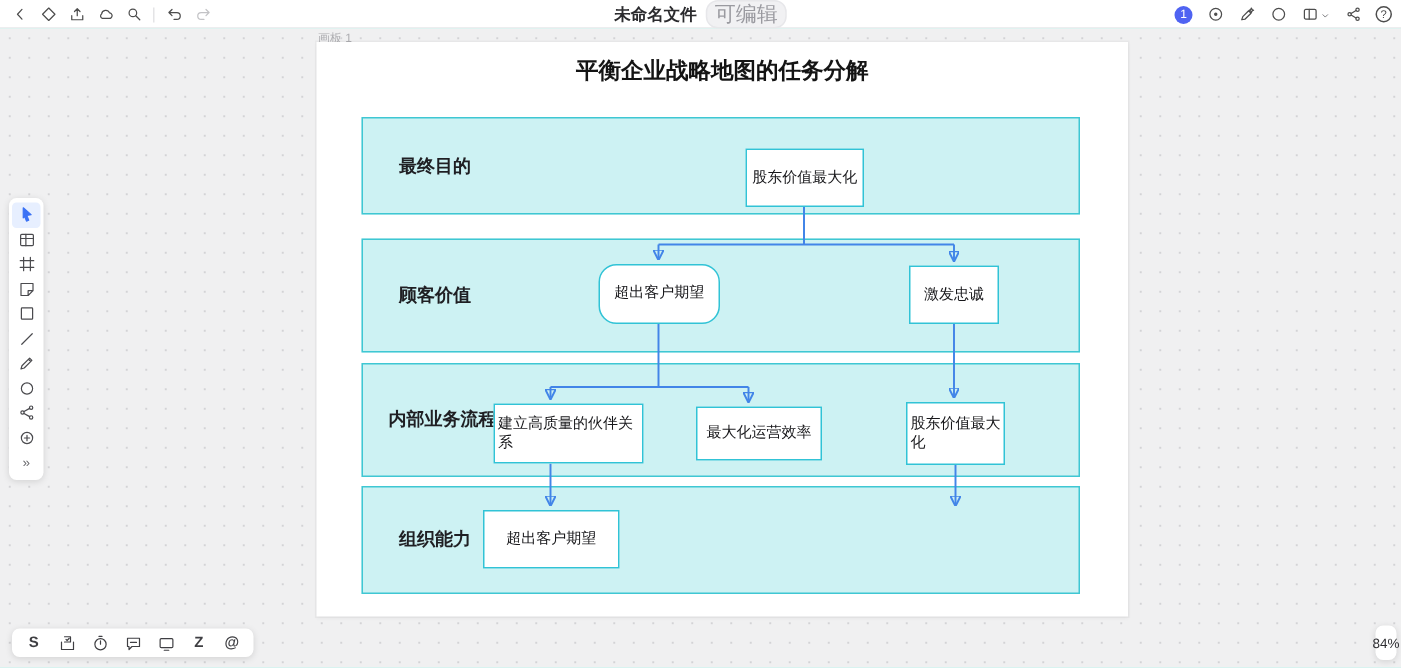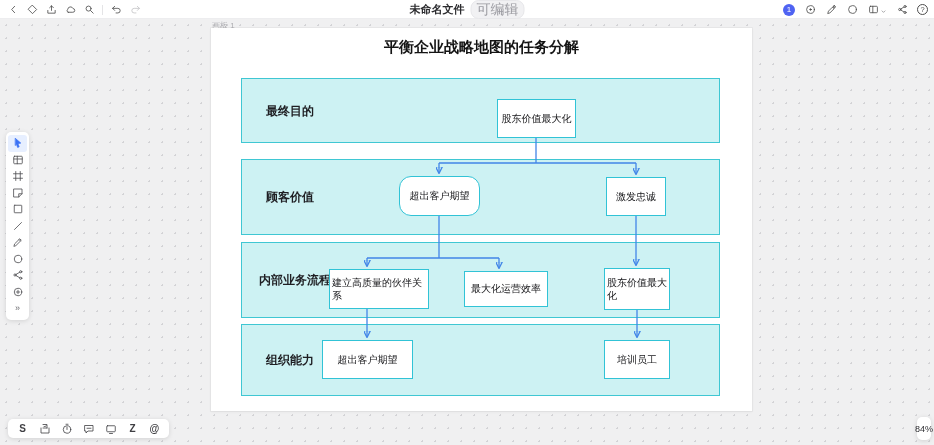--- a/index.html
+++ b/index.html
@@ -206,21 +206,20 @@
         <path d="M426 282 V308" marker-end="url(#arr)"></path>
       </svg>
 
       <div class="node" style="left:286px;top:71px;width:79px;height:39px;">股东价值最大化</div>
       <div class="node" style="left:188px;top:148px;width:81px;height:40px;border-radius:12px;">超出客户期望</div>
       <div class="node" style="left:395px;top:149px;width:60px;height:39px;">激发忠诚</div>
       <div class="node" style="left:118px;top:241px;width:100px;height:40px;">建立高质量的伙伴关系</div>
       <div class="node" style="left:253px;top:243px;width:84px;height:36px;">最大化运营效率</div>
       <div class="node" style="left:393px;top:240px;width:66px;height:42px;">股东价值最大化</div>
       <div class="node" style="left:111px;top:312px;width:91px;height:39px;">超出客户期望</div>
-      <div class="node" style="left:393px;top:312px;width:66px;height:39px;">培训员工</div>
     </div>
 
     <div class="left-toolbar">
       <span class="lt-item active">
         <svg viewBox="0 0 24 24">
             <path d="M7 3 L17.5 12.2 L11.8 13.2 L14.3 19.5 L11.3 20.8 L8.9 14.6 L7 16.4 Z"></path>
           </svg>
         </span>
       <span class="lt-item">
         <svg viewBox="0 0 24 24">

